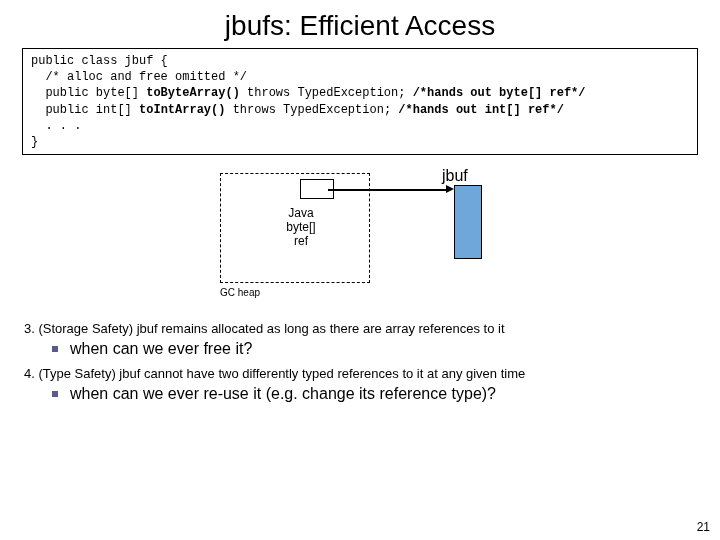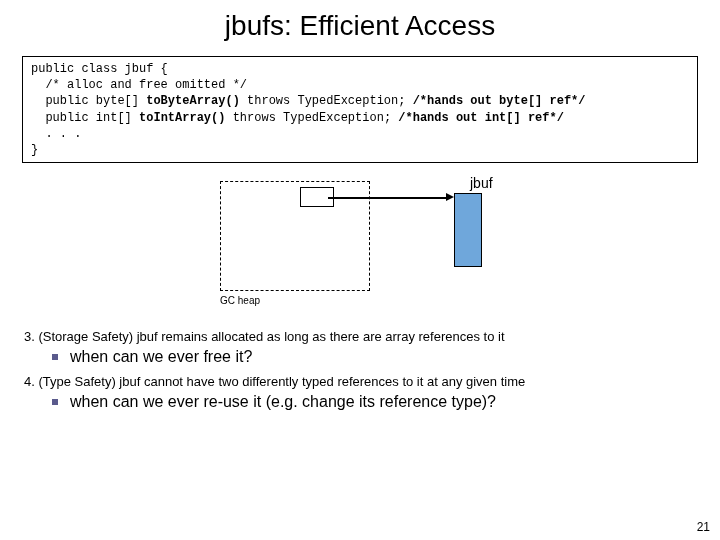--- a/index.html
+++ b/index.html
@@ -14,21 +14,21 @@
   }
   .title {
     text-align: center;
     font-size: 28px;
     font-weight: normal;
     padding-top: 10px;
     padding-bottom: 6px;
   }
   .codebox {
     border: 1px solid #000;
-    margin: 8px 22px 10px 22px;
+    margin: 0 22px 10px 22px;
     padding: 4px 8px;
     font-family: "Courier New", Courier, monospace;
     font-size: 12px;
     line-height: 1.35;
     white-space: pre;
   }
   .codebox b { font-weight: bold; }
   .diagram {
     position: relative;
     height: 150px;
@@ -88,23 +88,23 @@
     position: absolute;
     left: 274px;
     top: 20px;
     width: 28px;
     height: 74px;
     background: #6fa7db;
     border: 1.5px solid #000;
   }
   .jbuf-label {
     position: absolute;
-    left: 290px;
+    left: 262px;
     top: 2px;
-    font-size: 14px;
+    font-size: 16px;
   }
   .body-text {
     font-size: 13px;
     margin: 6px 24px 2px 24px;
     line-height: 1.25;
   }
   ul.bullets {
     margin: 2px 0 6px 52px;
     padding: 0;
     list-style: none;
@@ -144,20 +144,23 @@
 <span>  public int[] </span><b>toIntArray()</b><span> throws TypedException; </span><b>/*hands out int[] ref*/</b>
 <span>  . . .</span>
 <span>}</span></div>
 
 <div class="diagram">
   <div class="gcheap"></div>
   <div class="gcheap-label">GC heap</div>
   <div class="small-box"></div>
   <div class="arrow-line"></div>
   <div class="arrow-head"></div>
+  <div class="java-label" style="white-space:pre-line;">Java
+byte[]
+ref</div>
   <div class="jbuf-rect"></div>
   <div class="jbuf-label">jbuf</div>
 </div>
 
 <div class="body-text">3. (Storage Safety) jbuf remains allocated as long as there are array references to it</div>
 <ul class="bullets">
   <li>when can we ever free it?</li>
 </ul>
 
 <div class="body-text">4. (Type Safety) jbuf cannot have two differently typed references to it at any given time</div>

